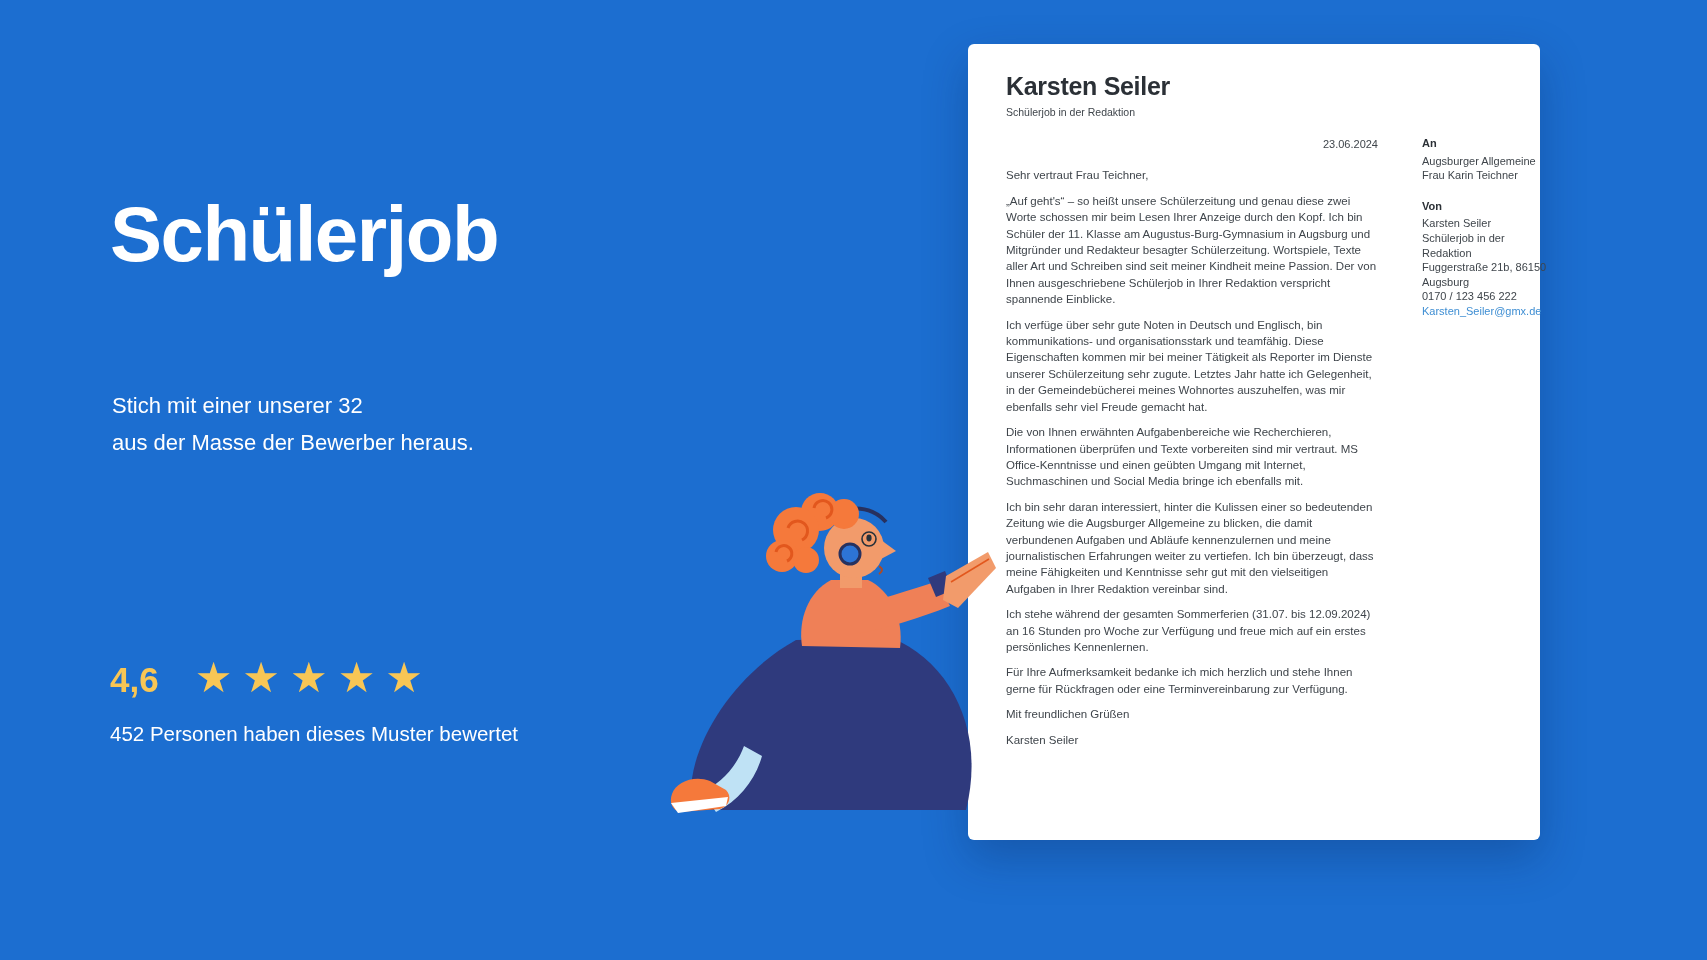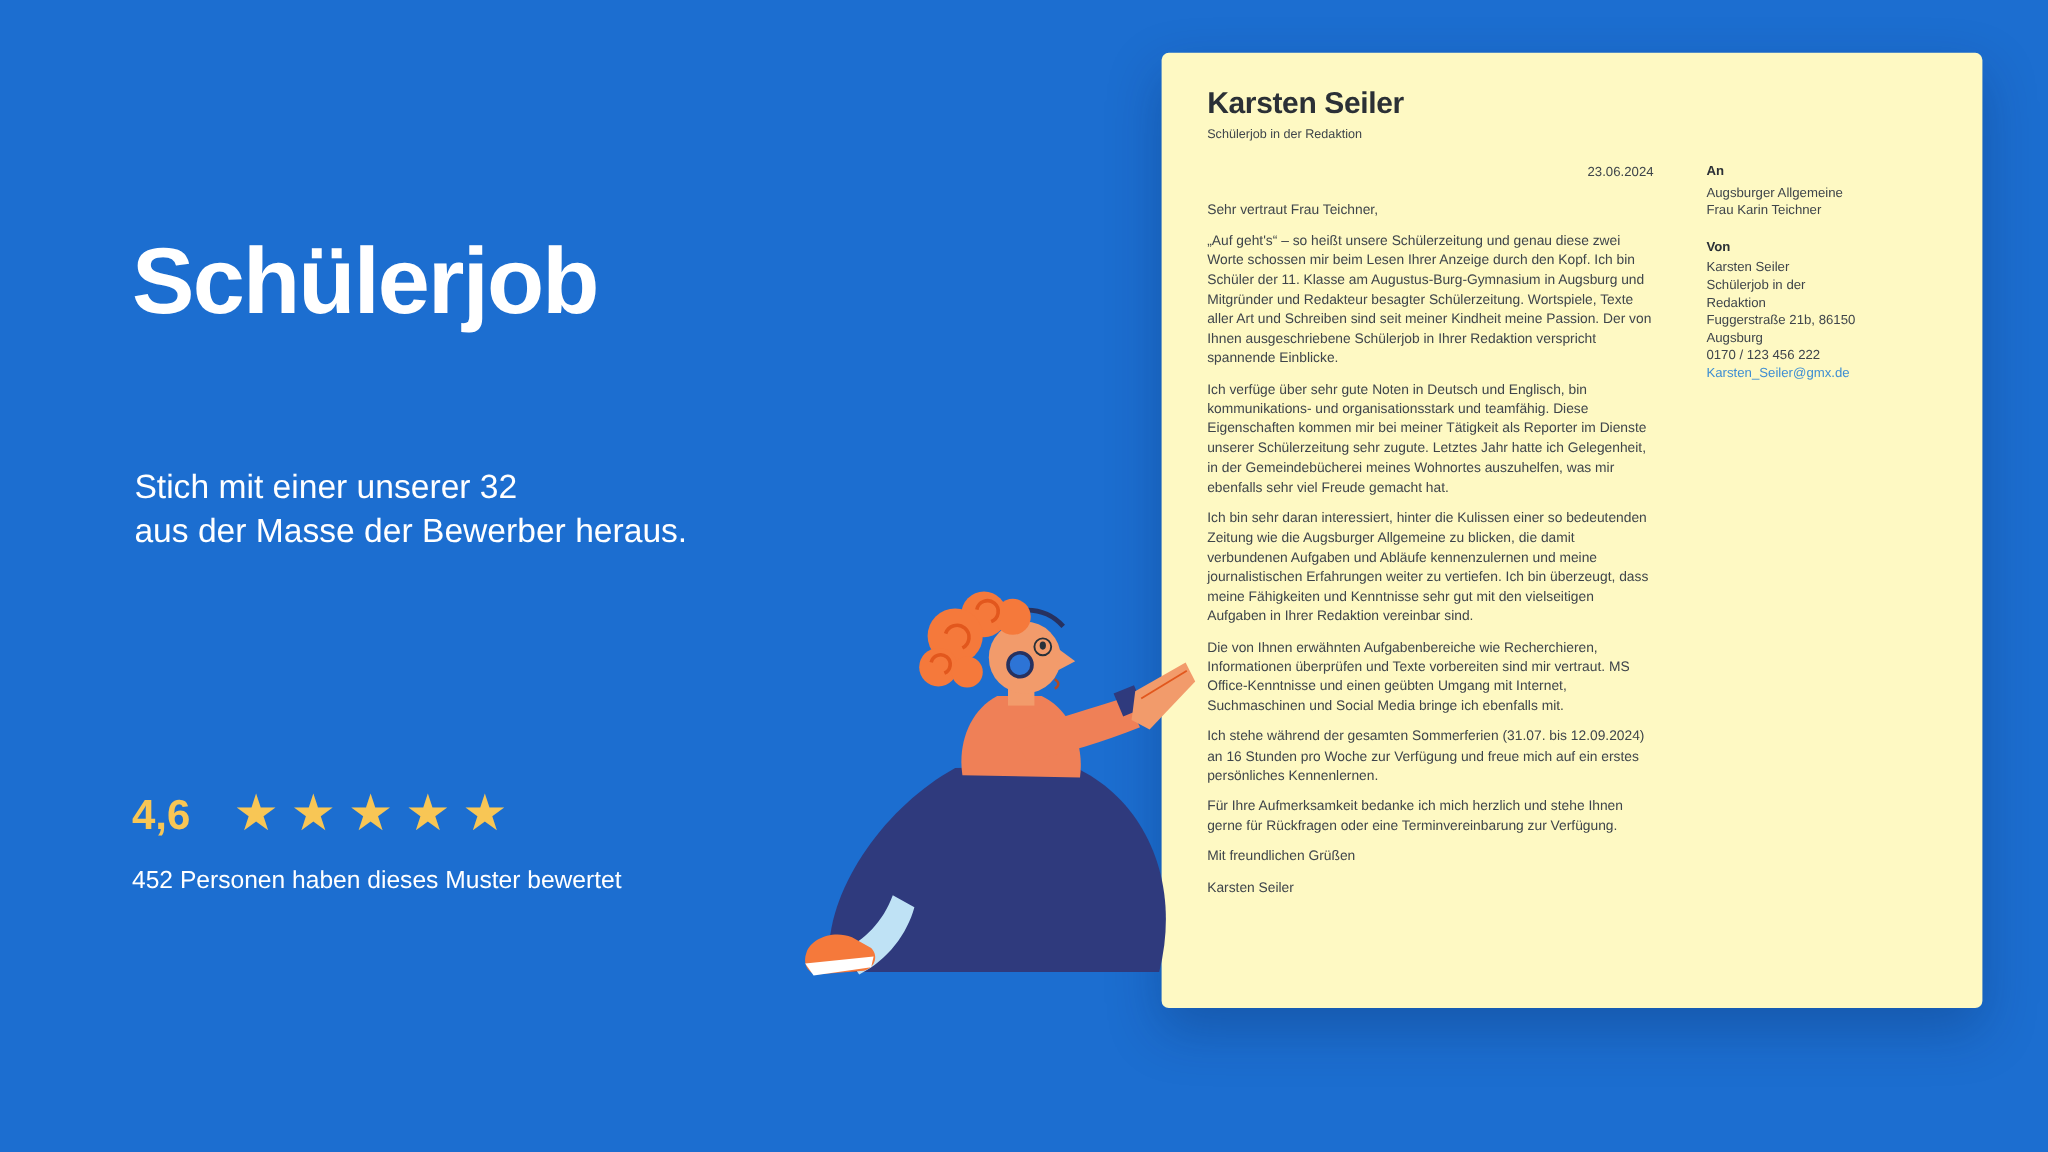--- a/index.html
+++ b/index.html
@@ -13,21 +13,21 @@
 
   
   .hero-title {
     position: absolute; left: 110px; top: 188px;
     color: #ffffff; font-weight: bold;
     font-size: 78px; line-height: 92px; letter-spacing: -1.5px;
     z-index: 1; white-space: nowrap;
   }
   .hero-subtitle {
     position: absolute; left: 112px; top: 388px;
-    color: #ffffff; font-size: 28px; line-height: 36.5px; font-weight: 400;
+    color: #ffffff; font-size: 22px; line-height: 36.5px; font-weight: 400;
     z-index: 1;
   }
   .rating-row {
     position: absolute; left: 110px; top: 660px;
     display: flex; align-items: center; gap: 36px; z-index: 1;
   }
   .rating-score { color: #F8C655; font-size: 35px; font-weight: bold; }
   .stars { color: #F8C655; font-size: 42px; letter-spacing: 10px; line-height: 1; margin-top: -5px; white-space: nowrap; }
   .rating-caption {
     position: absolute; left: 110px; top: 722px;
@@ -36,22 +36,22 @@
 
   
   .illustration {
     position: absolute; left: 648px; top: 478px;
     width: 355px; height: 340px; z-index: 3; pointer-events: none;
   }
 
   
   .letter-card {
     position: absolute; left: 968px; top: 44px;
-    width: 684px; height: 796px;
-    background: #fef9c3; border-radius: 6px;
+    width: 572px; height: 796px;
+    background: #ffffff; border-radius: 6px;
     box-shadow: 0 18px 45px rgba(7, 34, 80, 0.28);
     z-index: 2;
   }
   .sender-name {
     position: absolute; left: 38px; top: 28px;
     font-size: 25px; font-weight: bold; color: #2B3036; letter-spacing: -0.3px;
   }
   .sender-role {
     position: absolute; left: 38px; top: 62px;
     font-size: 10.5px; color: #3F454B; text-align: center;
@@ -132,22 +132,22 @@
 <div class="letter-card">
   <div class="sender-name">Karsten Seiler</div>
   <div class="sender-role">Schülerjob in der Redaktion</div>
 
   <div class="letter-body">
     <div class="letter-date">23.06.2024</div>
     <p>Sehr vertraut Frau Teichner,</p>
     <div>
         <p>„Auf geht's“ – so heißt unsere Schülerzeitung und genau diese zwei Worte schossen mir beim Lesen Ihrer Anzeige durch den Kopf. Ich bin Schüler der 11. Klasse am Augustus-Burg-Gymnasium in Augsburg und Mitgründer und Redakteur besagter Schülerzeitung. Wortspiele, Texte aller Art und Schreiben sind seit meiner Kindheit meine Passion. Der von Ihnen ausgeschriebene Schülerjob in Ihrer Redaktion verspricht spannende Einblicke.</p>
         <p>Ich verfüge über sehr gute Noten in Deutsch und Englisch, bin kommunikations- und organisationsstark und teamfähig. Diese Eigenschaften kommen mir bei meiner Tätigkeit als Reporter im Dienste unserer Schülerzeitung sehr zugute. Letztes Jahr hatte ich Gelegenheit, in der Gemeindebücherei meines Wohnortes auszuhelfen, was mir ebenfalls sehr viel Freude gemacht hat.</p>
+        <p>Die von Ihnen erwähnten Aufgabenbereiche wie Recherchieren, Informationen überprüfen und Texte vorbereiten sind mir vertraut. MS Office-Kenntnisse und einen geübten Umgang mit Internet, Suchmaschinen und Social Media bringe ich ebenfalls mit.</p>
         <p>Ich bin sehr daran interessiert, hinter die Kulissen einer so bedeutenden Zeitung wie die Augsburger Allgemeine zu blicken, die damit verbundenen Aufgaben und Abläufe kennenzulernen und meine journalistischen Erfahrungen weiter zu vertiefen. Ich bin überzeugt, dass meine Fähigkeiten und Kenntnisse sehr gut mit den vielseitigen Aufgaben in Ihrer Redaktion vereinbar sind.</p>
-        <p>Die von Ihnen erwähnten Aufgabenbereiche wie Recherchieren, Informationen überprüfen und Texte vorbereiten sind mir vertraut. MS Office-Kenntnisse und einen geübten Umgang mit Internet, Suchmaschinen und Social Media bringe ich ebenfalls mit.</p>
         <p>Ich stehe während der gesamten Sommerferien (31.07. bis 12.09.2024) an 16 Stunden pro Woche zur Verfügung und freue mich auf ein erstes persönliches Kennenlernen.</p>
         <p>Für Ihre Aufmerksamkeit bedanke ich mich herzlich und stehe Ihnen gerne für Rückfragen oder eine Terminvereinbarung zur Verfügung.</p>
       </div>
     <p>Mit freundlichen Grüßen</p>
     <p>Karsten Seiler</p>
   </div>
 
   <div class="letter-aside">
     <div class="aside-block">
       <div class="aside-label">An</div>

